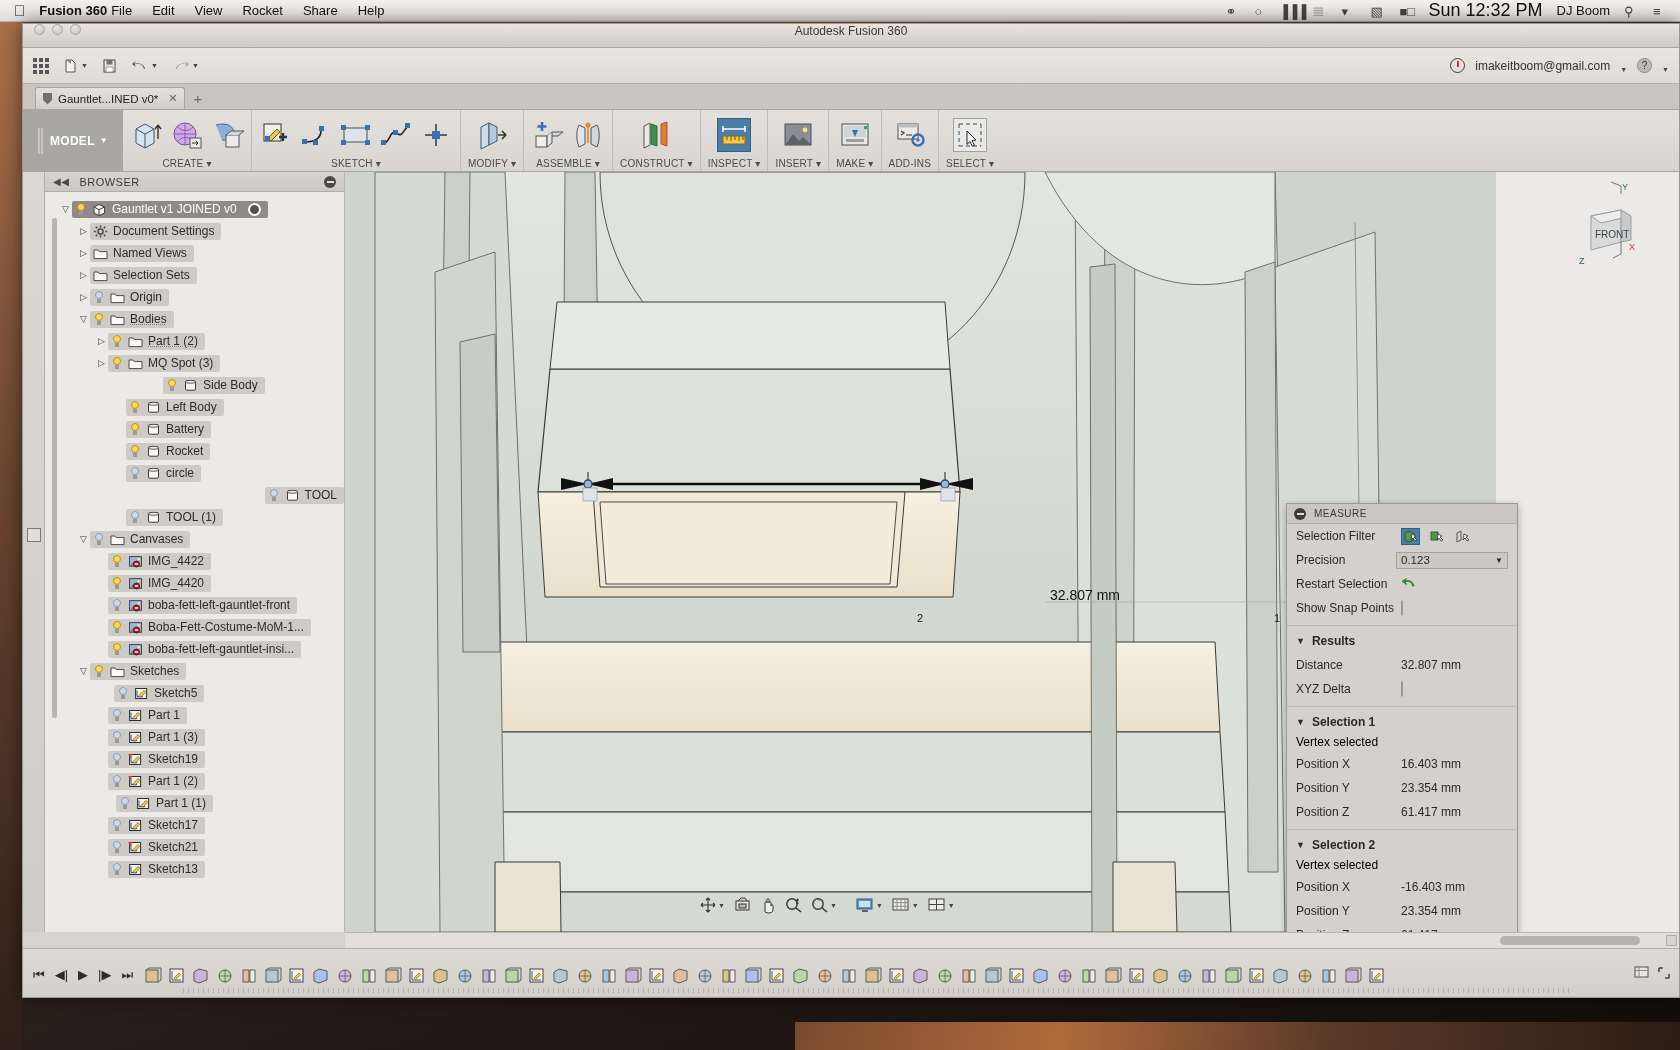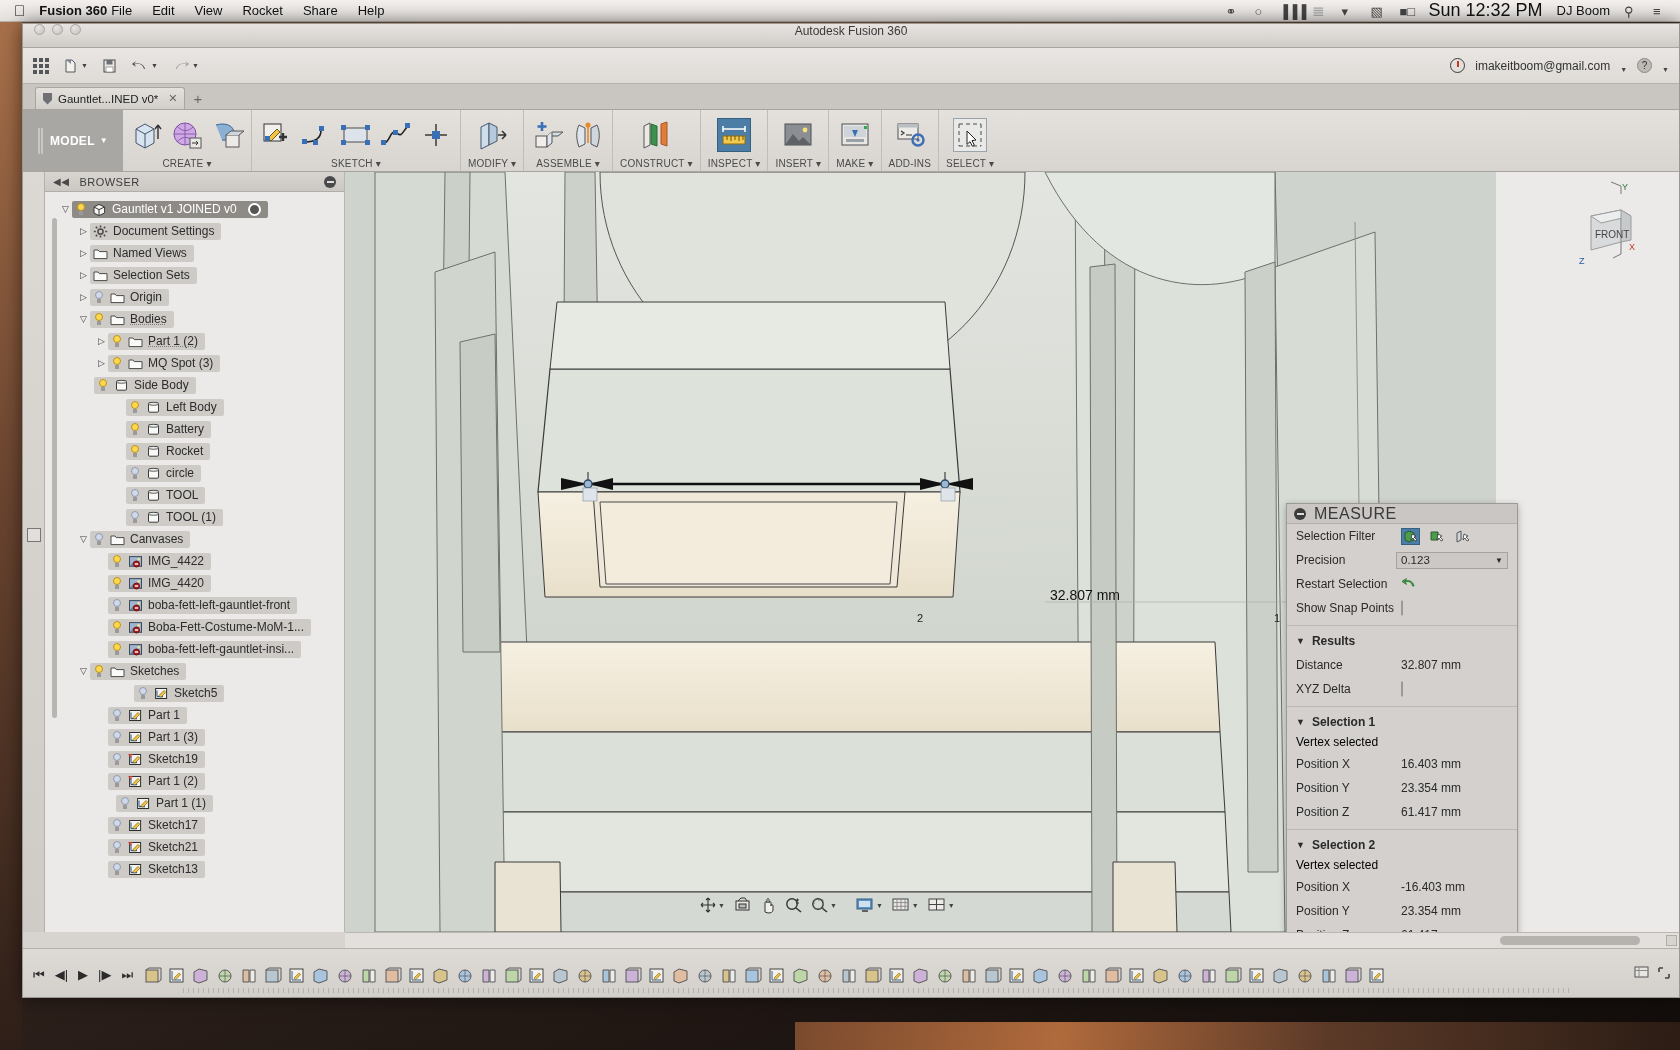--- a/index.html
+++ b/index.html
@@ -196,21 +196,21 @@
 
   
   .measure{
     position:absolute; left:1263px; top:331px; width:232px; height:520px;
     background:#d3d0cd; border:1px solid #9d9a96;
     box-shadow:0 2px 7px rgba(0,0,0,.28);
     font-size:12px; color:#2a2a2a;
   }
   .m-head{ height:20px; background:#c9c6c3; border-bottom:1px solid #b2afab;
     display:flex; align-items:center; gap:8px; padding:0 7px;
-    font-size:16px; letter-spacing:.5px; color:#3a3a3a;}
+    font-size:10px; letter-spacing:.5px; color:#3a3a3a;}
   .m-head .dot{ width:12px;height:12px;border-radius:50%;background:#3b3b3b;position:relative;}
   .m-head .dot:after{content:"";position:absolute;left:2.5px;top:5px;width:7px;height:2px;background:#ddd;}
   .m-row{ display:flex; align-items:center; height:24px; padding:0 9px; }
   .m-row .k{ width:105px; }
   .m-row .v{ flex:1; }
   .m-sep{ height:1px; background:#bcb9b5; margin:5px 0; }
   .m-sec{ display:flex; align-items:center; gap:7px; padding:3px 9px 5px 9px; font-weight:bold;}
   .m-sec .tri{ font-size:9px; }
   .m-note{ padding:1px 9px 3px 9px; color:#000000; }
   .filters{ display:flex; gap:7px; }
@@ -656,21 +656,21 @@
                 <span class="bulb">
                   <span class="g"></span>
                   <span class="s"></span>
                 </span>
                 <span class="ic"><svg width="15" height="13" viewBox="0 0 15 13">
                     <path d="M1 3h4l1.3 1.6H14V11.6H1z" fill="#fbfbfa" stroke="#4a4a4a"></path>
                   </svg></span>
                 <span class="lbl">MQ Spot (3)</span>
               </span>
             </div>
-            <div class="row" style="padding-left: 36px;">
+            <div class="row" style="padding-left: 105px;">
               <span class="tw"></span>
               <span class="rowbg">
                 <span class="bulb">
                   <span class="g"></span>
                   <span class="s"></span>
                 </span>
                 <span class="ic"><svg width="15" height="13" viewBox="0 0 15 13">
                     <rect x="2.5" y="1.6" width="10" height="9.6" rx="1.2" fill="#f8f8f6" stroke="#3c3c3c"></rect>
                     <ellipse cx="7.5" cy="2.8" rx="5" ry="1.5" fill="#e8eaea" stroke="#3c3c3c" stroke-width=".8"></ellipse>
                   </svg></span>
@@ -726,21 +726,21 @@
                   <span class="g"></span>
                   <span class="s"></span>
                 </span>
                 <span class="ic"><svg width="15" height="13" viewBox="0 0 15 13">
                     <rect x="2.5" y="1.6" width="10" height="9.6" rx="1.2" fill="#f8f8f6" stroke="#3c3c3c"></rect>
                     <ellipse cx="7.5" cy="2.8" rx="5" ry="1.5" fill="#e8eaea" stroke="#3c3c3c" stroke-width=".8"></ellipse>
                   </svg></span>
                 <span class="lbl">circle</span>
               </span>
             </div>
-            <div class="row" style="padding-left: 68px;">
+            <div class="row" style="padding-left: 68px; justify-content: flex-end;">
               <span class="tw"></span>
               <span class="rowbg">
                 <span class="bulb off">
                   <span class="g"></span>
                   <span class="s"></span>
                 </span>
                 <span class="ic"><svg width="15" height="13" viewBox="0 0 15 13">
                     <rect x="2.5" y="1.6" width="10" height="9.6" rx="1.2" fill="#f8f8f6" stroke="#3c3c3c"></rect>
                     <ellipse cx="7.5" cy="2.8" rx="5" ry="1.5" fill="#e8eaea" stroke="#3c3c3c" stroke-width=".8"></ellipse>
                   </svg></span>
@@ -865,21 +865,21 @@
                 <span class="bulb">
                   <span class="g"></span>
                   <span class="s"></span>
                 </span>
                 <span class="ic"><svg width="15" height="13" viewBox="0 0 15 13">
                     <path d="M1 3h4l1.3 1.6H14V11.6H1z" fill="#fbfbfa" stroke="#4a4a4a"></path>
                   </svg></span>
                 <span class="lbl">Sketches</span>
               </span>
             </div>
-            <div class="row" style="padding-left: 76px;">
+            <div class="row" style="padding-left: 56px;">
               <span class="tw"></span>
               <span class="rowbg">
                 <span class="bulb off">
                   <span class="g"></span>
                   <span class="s"></span>
                 </span>
                 <span class="ic"><svg width="15" height="13" viewBox="0 0 15 13">
                     <rect x="1.6" y="1.5" width="11" height="10" fill="#f4f3f0" stroke="#2f2f2f"></rect>
                     <path d="M3 9.6V3.4M3 9.6h6" stroke="#3a5f8a" stroke-width="1.1" fill="none"></path>
                     <path d="M5 8.5l5-5 1.8 1.8-5 5z" fill="#f3c544" stroke="#7a6015" stroke-width=".7"></path>

